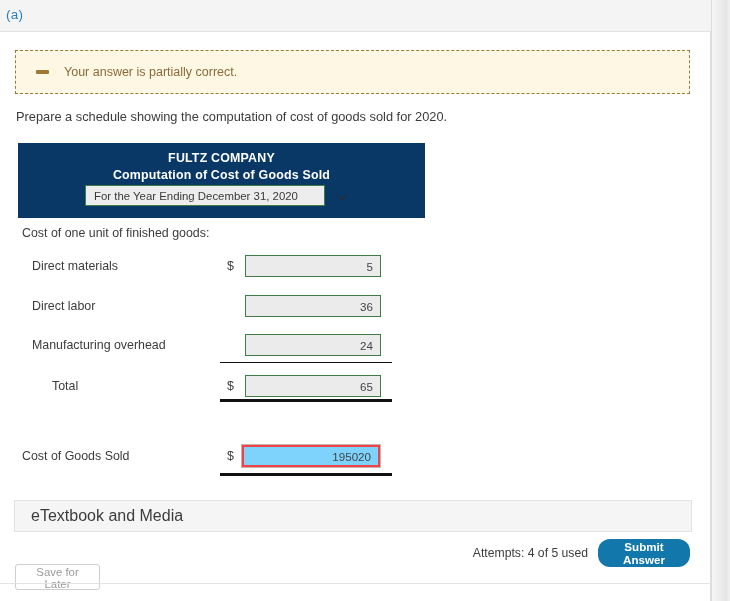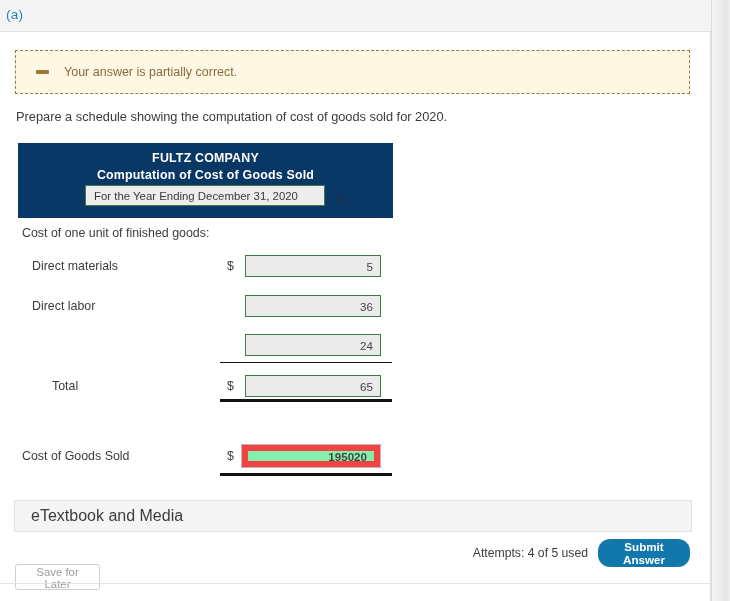--- a/index.html
+++ b/index.html
@@ -94,21 +94,21 @@
     top: 109px;
     font-size: 12.8px;
     color: #3c3c3c;
   }
 
   
   .stmt-head {
     position: absolute;
     left: 18px;
     top: 143px;
-    width: 375px;
+    width: 407px;
     height: 75px;
     background: #0a3866;
     color: #ffffff;
     text-align: center;
   }
   .stmt-line1 {
     margin-top: 8px;
     font-size: 12.4px;
     font-weight: bold;
     letter-spacing: .2px;
@@ -202,25 +202,24 @@
     color: #444;
     padding: 0 7px;
     line-height: 20px;
     font-family: "Liberation Sans", sans-serif;
   }
   .cell-input.wide {
     left: 242px;
     width: 138px;
   }
   .cell-input.error {
-    background: #86efac;
-    border: 6px solid #ef4444;
+    background: #7dd3fc;
+    border: 2px solid #ef4444;
     outline: 1px solid #cdb0ae;
     outline-offset: 0px;
-    font-weight: bold;
   }
 
   .rule-thin {
     position: absolute;
     left: 220px;
     width: 172px;
     height: 1px;
     background: #111111;
   }
   .rule-thick {
@@ -333,20 +332,21 @@
       <input class="cell-input" type="text" readonly="" value="5" style="">
     </div>
 
     <div class="row" style="top:293px;">
       <span class="row-label indent">Direct labor</span>
       <span class="dollar"></span>
       <input class="cell-input" type="text" readonly="" value="36" style="">
     </div>
 
     <div class="row" style="top:332px;">
+      <span class="row-label indent">Manufacturing overhead</span>
       <span class="dollar"></span>
       <input class="cell-input" type="text" readonly="" value="24" style="">
     </div>
 
     <div class="rule-thin" style="top:362px;"></div>
 
     <div class="row" style="top:373px;">
       <span class="row-label center">Total</span>
       <span class="dollar">$</span>
       <input class="cell-input" type="text" readonly="" value="65" style="">

